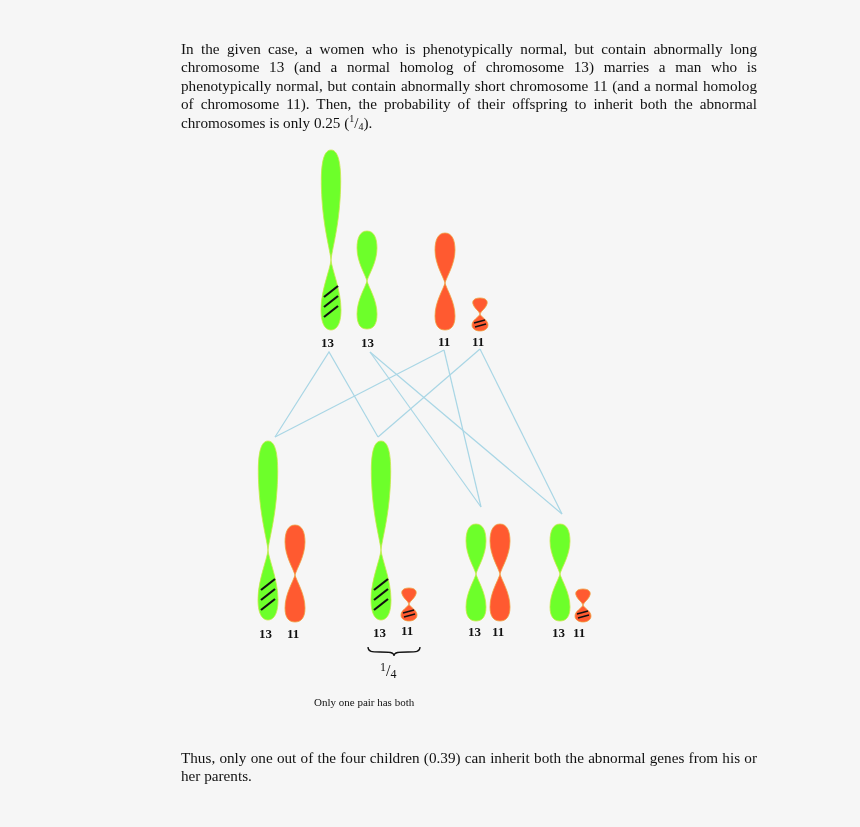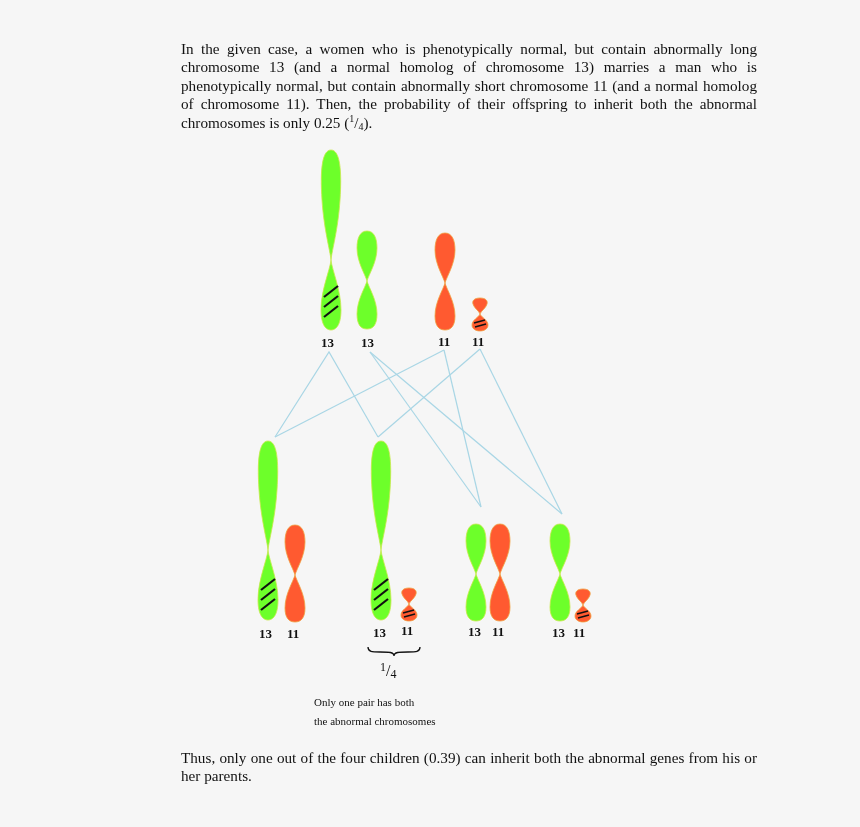--- a/index.html
+++ b/index.html
@@ -109,16 +109,15 @@
       </g>
     <text class="lbl" x="552" y="637">13</text>
     <text class="lbl" x="573" y="637">11</text>
   </g>
 </svg>
 
 <div class="frac"><sup class="s" style="font-size:12px;vertical-align:5px">1</sup>/<sub class="s" style="font-size:12px">4</sub></div>
 
 <div class="note">
   <div>Only one pair has both</div>
-  <div>the abnormal chromosomes</div>
 </div>
 
 <div class="para" id="outro">Thus, only one out of the four children (0.39) can inherit both the abnormal genes from his or her parents.</div>
 
 </body></html>

